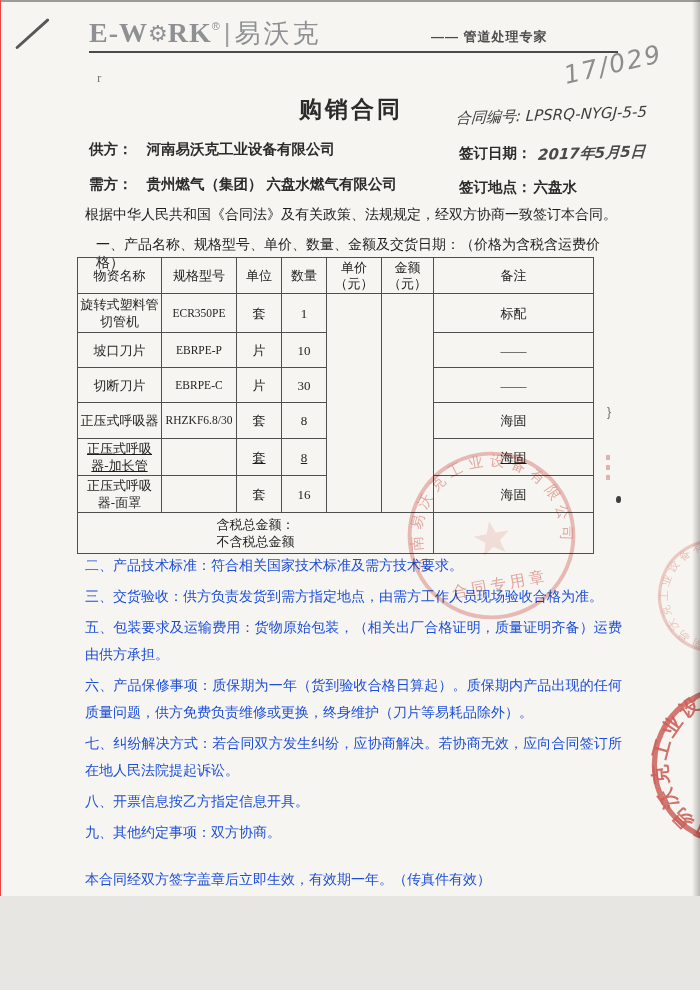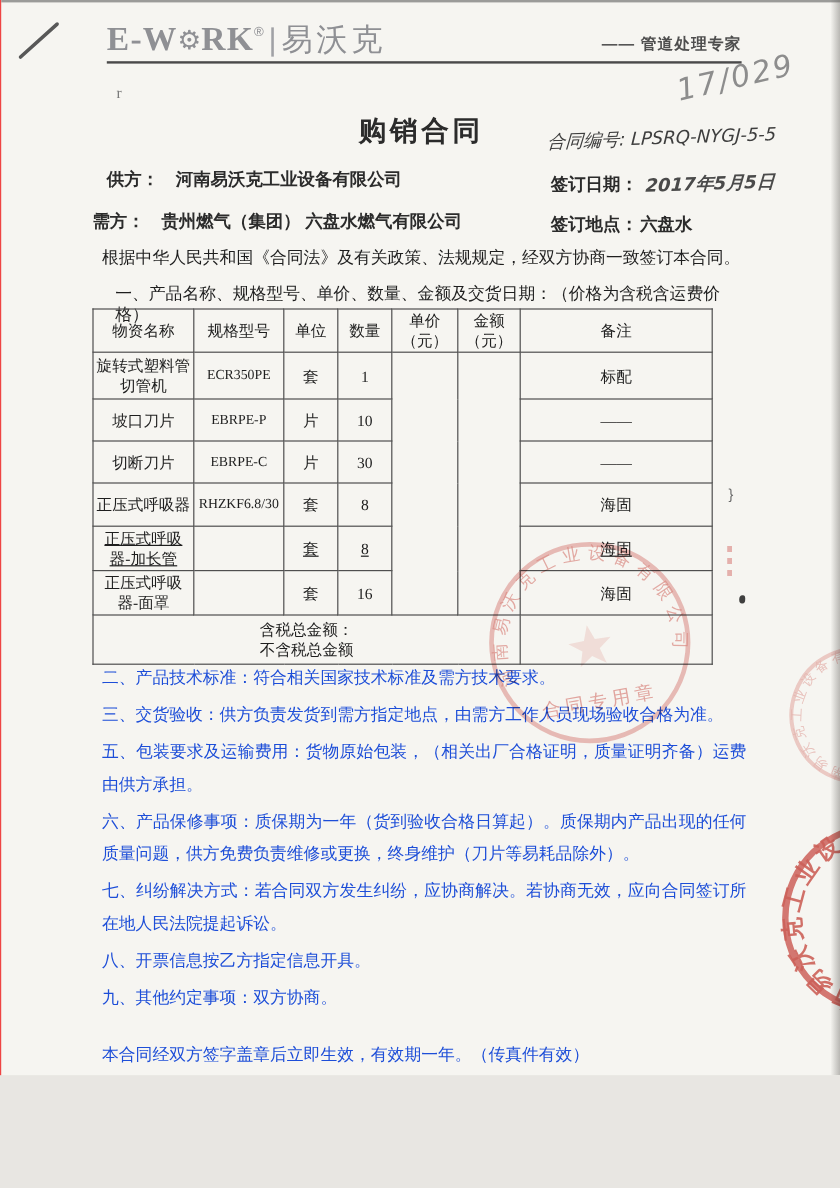--- a/index.html
+++ b/index.html
@@ -12,32 +12,32 @@
   .abs{position:absolute;}
 
   
   .logo{left:88px;top:16px;color:#8f9094;white-space:nowrap;}
   .logo .lat{font-family:"Liberation Serif",serif;font-weight:700;font-size:28px;letter-spacing:1px;}
   .logo .gear{font-size:22px;vertical-align:1px;}
   .logo .reg{font-size:11px;vertical-align:12px;}
   .logo .sep{font-weight:300;font-size:26px;color:#a0a1a5;padding:0 4px;}
   .logo .cn{font-size:26px;font-weight:500;letter-spacing:3px;color:#8f9094;}
   .rule{left:88px;top:51px;width:529px;height:2px;background:#4a4a4a;}
-  .tagline{left:430px;top:28px;width:187px;text-align:right;font-size:13px;font-weight:600;color:#4e4e4e;letter-spacing:1px;}
+  .tagline{left:430px;top:28px;width:187px;font-size:13px;font-weight:600;color:#4e4e4e;letter-spacing:1px;}
 
   
   .hand{font-family:"DejaVu Sans",sans-serif;font-style:italic;color:#4a4a4a;}
   .docnum{left:562px;top:50px;font-size:25px;color:#8d8d8d;transform:rotate(-13deg);letter-spacing:2px;}
   .contractno{left:455px;top:106px;font-size:15px;transform:rotate(-2deg) skewX(-5deg);white-space:nowrap;color:#3e3e3e;}
 
   .title{left:0;top:94px;width:700px;text-align:center;font-size:23px;font-weight:700;color:#2b2b2b;letter-spacing:3px;}
 
   .fieldrow{display:flex;gap:14px;font-size:14.5px;font-weight:600;color:#2b2b2b;white-space:nowrap;align-items:baseline;}
   .f-supplier{left:88px;top:140px;}
-  .f-buyer{left:76px;top:175px;justify-content:flex-end;}
+  .f-buyer{left:88px;top:175px;justify-content:flex-end;}
   .f-date{left:458px;top:144px;gap:6px;}
   .f-place{left:458px;top:178px;gap:2px;}
   .f-date .hand{font-size:15px;transform:rotate(-2deg) skewX(-5deg);}
 
   .serif{font-family:"Liberation Serif","DejaVu Serif",serif;}
   .intro{left:84px;top:206px;width:545px;font-size:14px;color:#1e1e1e;}
   .sec1{left:95px;top:236px;width:530px;font-size:14px;color:#1e1e1e;}
 
   
   table.products{position:absolute;left:76px;top:257px;width:516px;border-collapse:collapse;table-layout:fixed;

